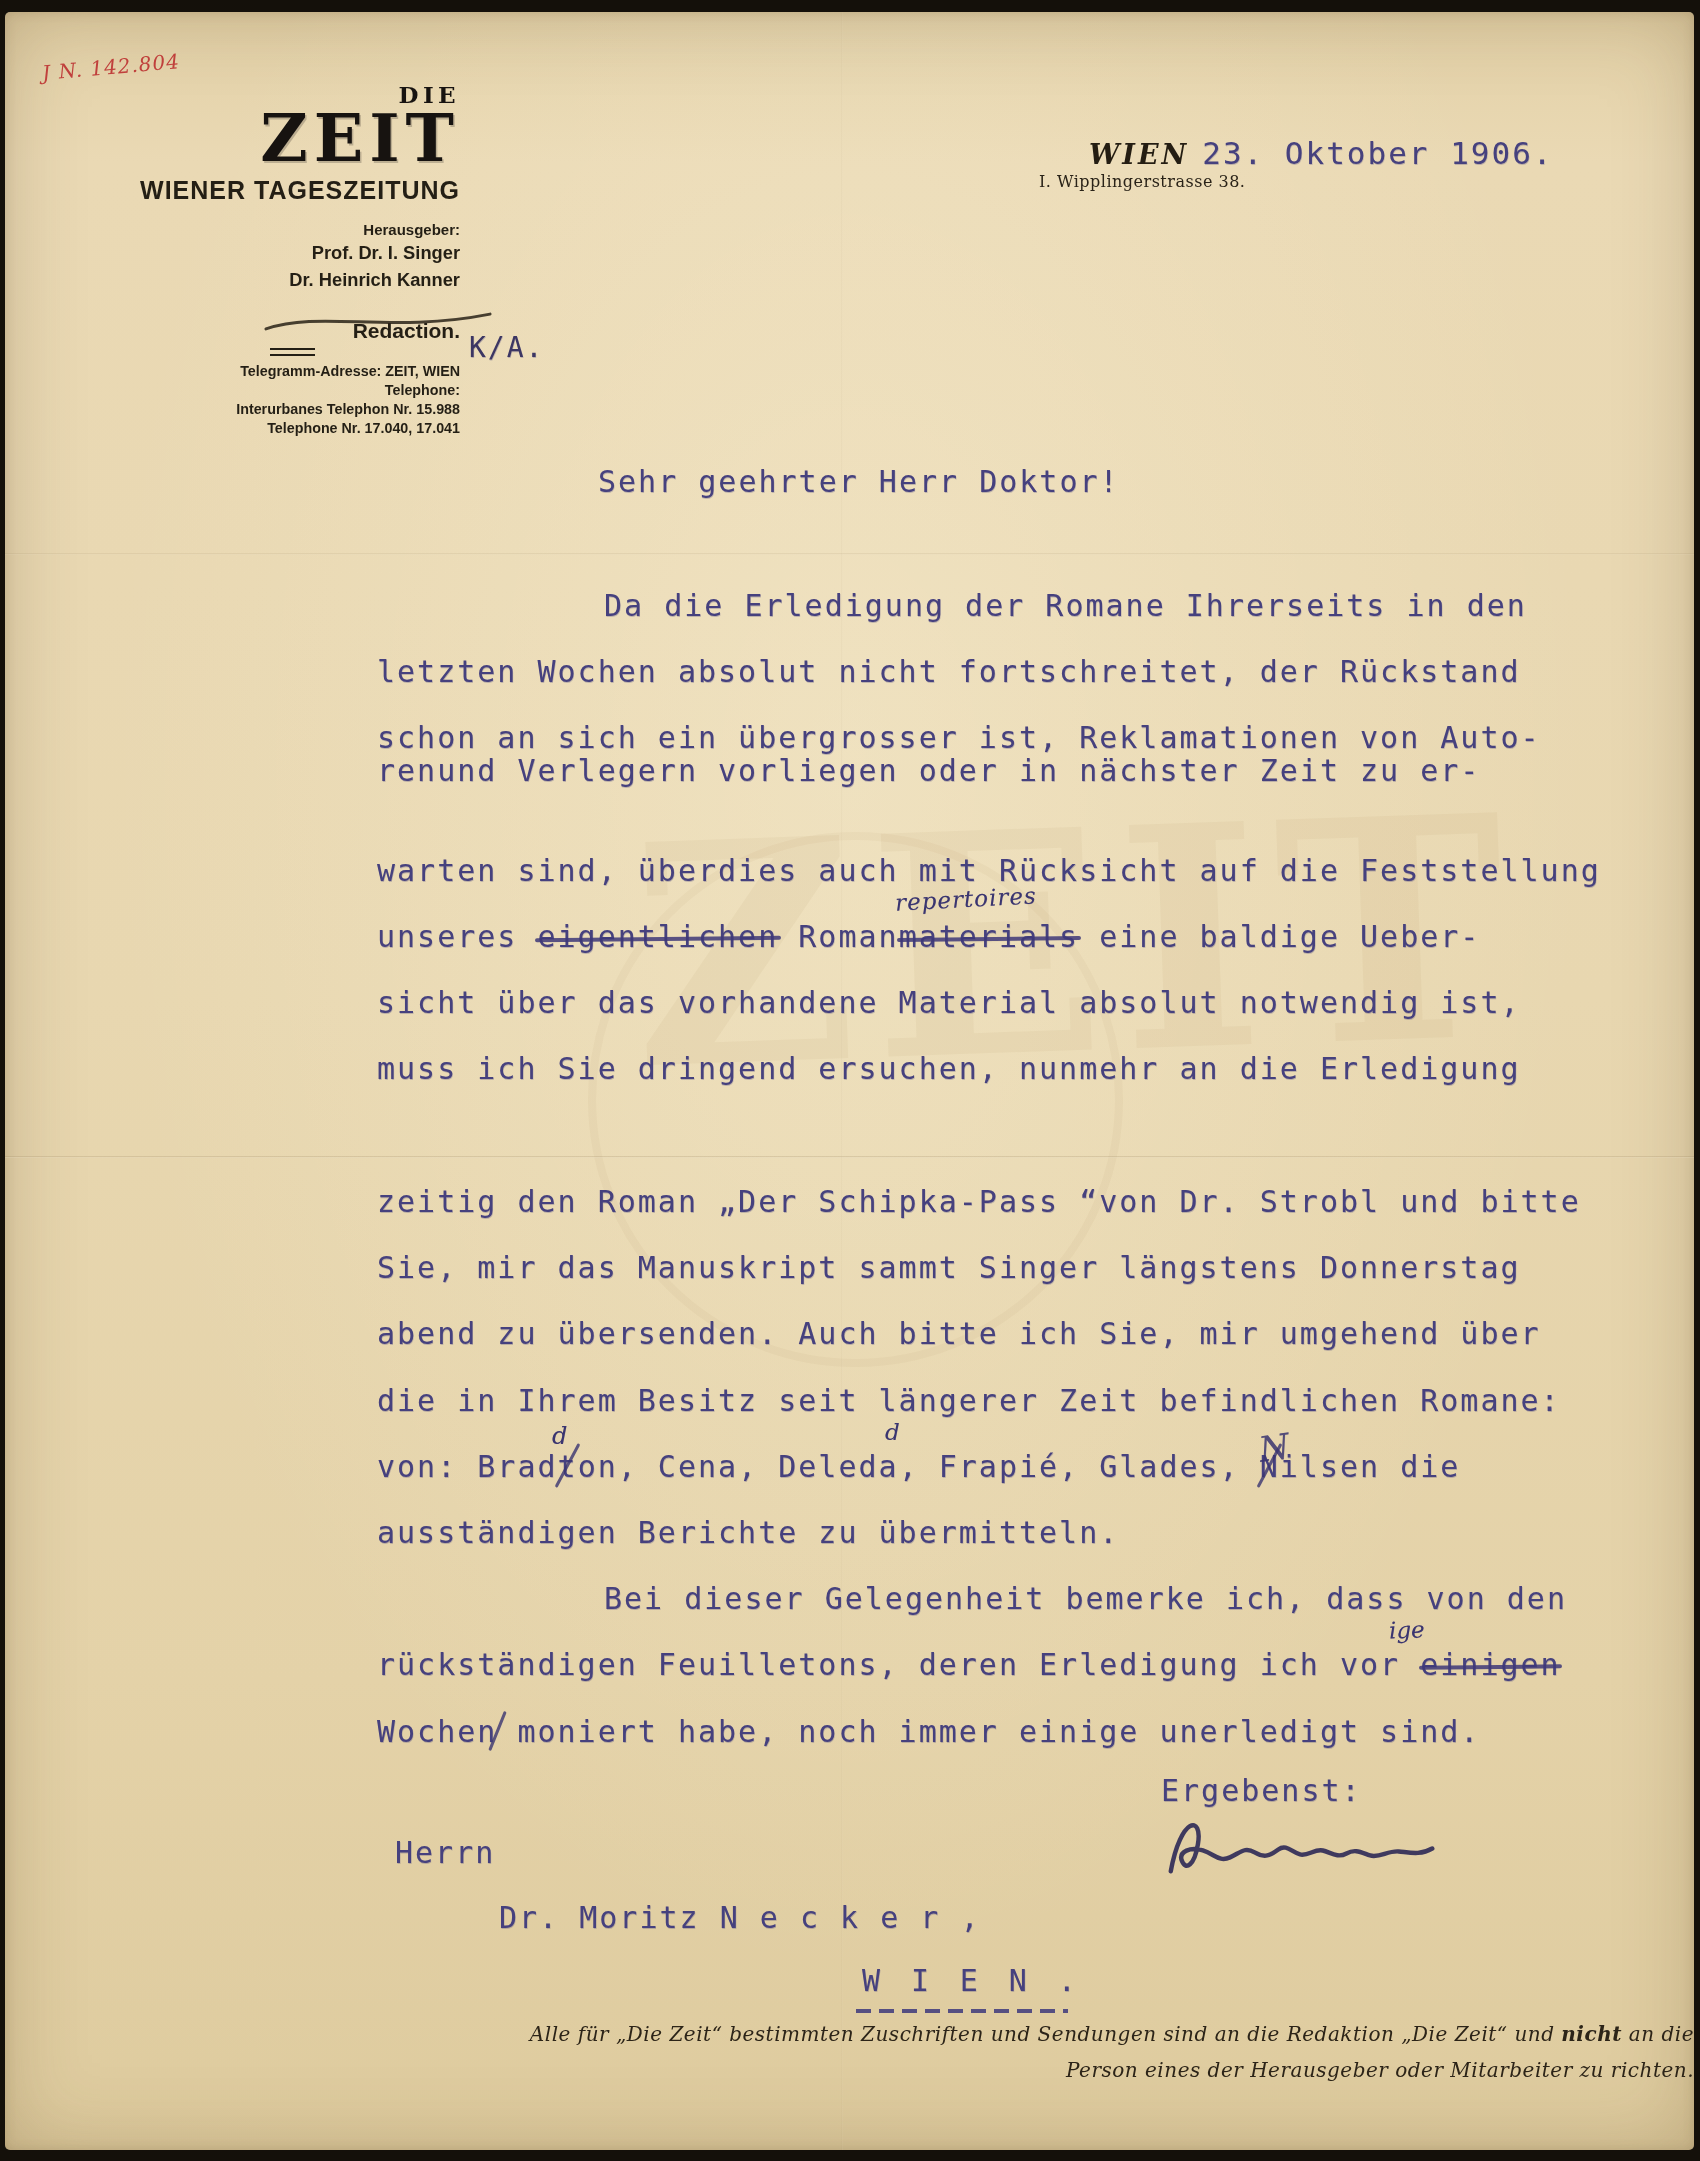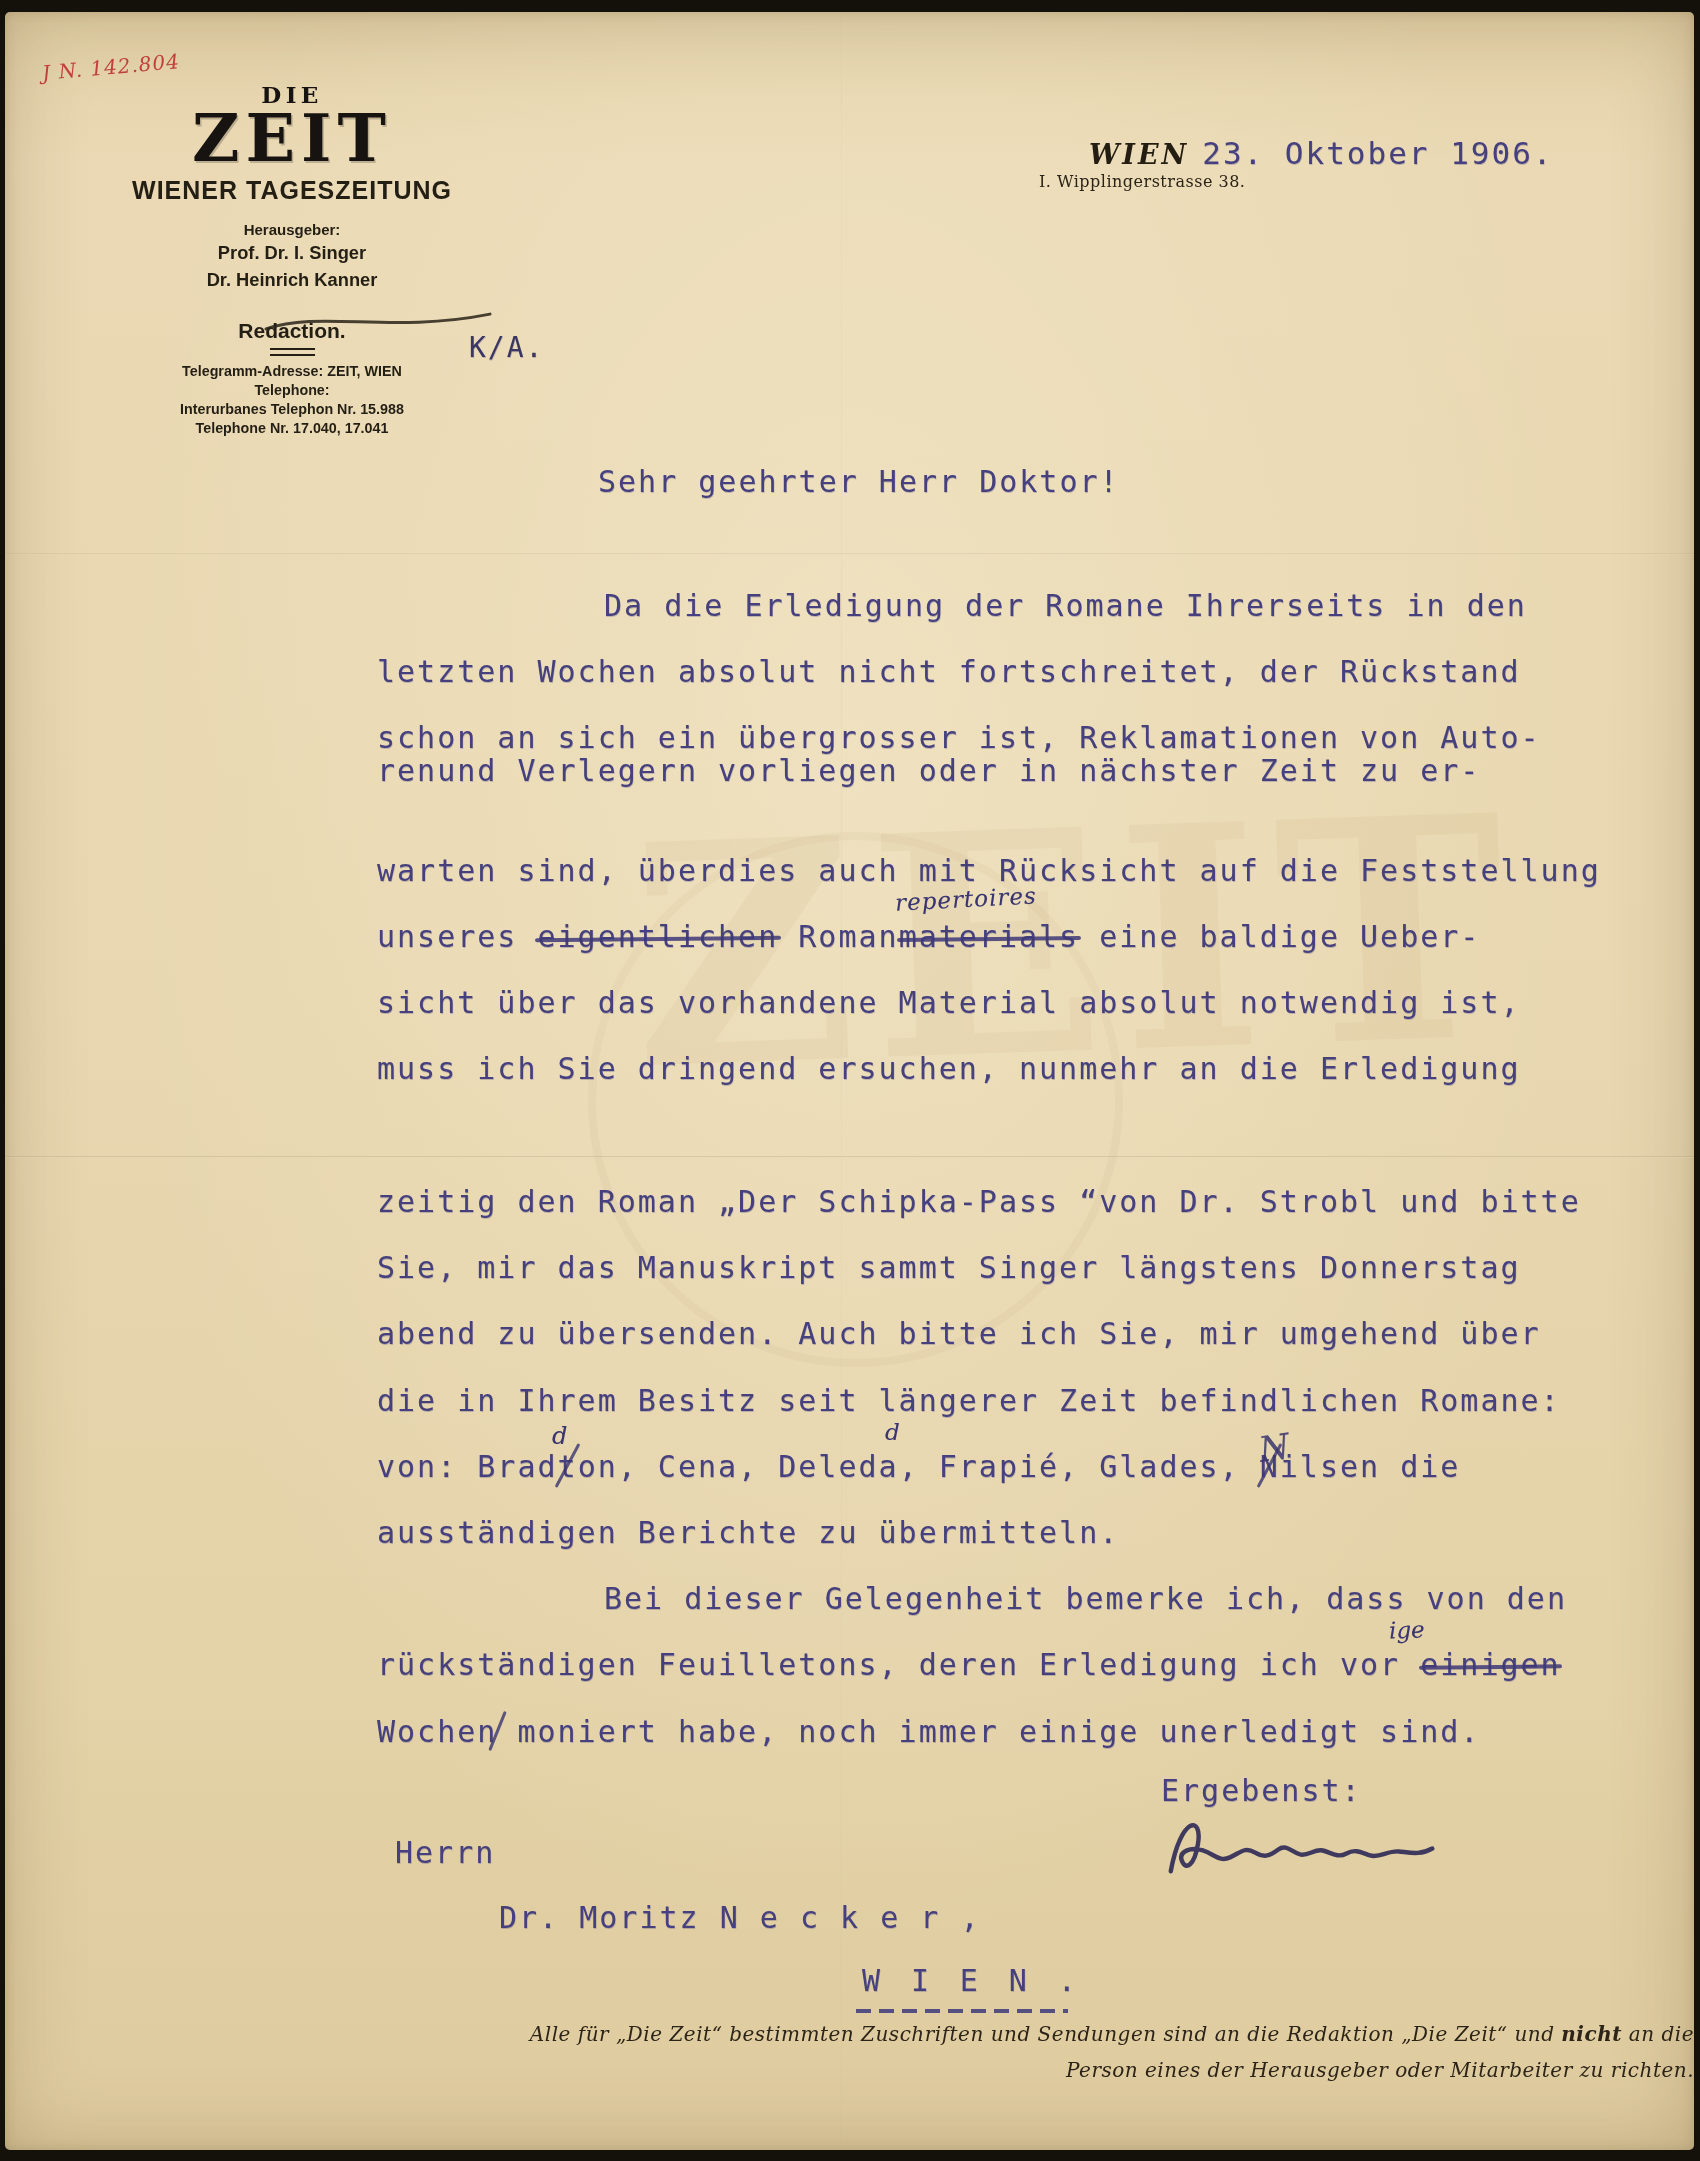--- a/index.html
+++ b/index.html
@@ -38,21 +38,21 @@
   .strike::after{
     content:"";position:absolute;left:-1%;right:-1%;top:52%;height:3.5px;
     background:rgba(62,56,120,0.85);transform:rotate(-0.6deg);border-radius:2px;
   }
   .handslash{position:relative;}
   .handslash::after{
     content:"";position:absolute;left:40%;top:-24%;height:140%;width:3px;
     background:rgba(58,53,112,0.8);transform:rotate(28deg);border-radius:1.5px;
   }
   .letterhead{
-    position:absolute;left:119px;top:69px;width:336px;text-align:center;
+    position:absolute;left:119px;top:69px;width:336px;text-align:right;
   }
   .logo-die{font-family:"DejaVu Serif",serif;font-weight:bold;font-size:23px;
     letter-spacing:4.4px;color:#171310;}
   .logo-zeit{font-family:"DejaVu Serif",serif;font-weight:bold;font-size:65px;
     letter-spacing:6px;color:#171310;line-height:0.95;
     text-shadow:1.5px 1.5px 0 rgba(23,19,16,0.22);}
   .lh-sub{font-size:25px;letter-spacing:1px;margin-top:6px;}
   .lh-pub-label{font-size:15px;margin-top:16px;}
   .lh-pub{font-size:18.3px;margin-top:4px;line-height:1.25;}
   .lh-redaction{font-size:21px;margin-top:28px;}

